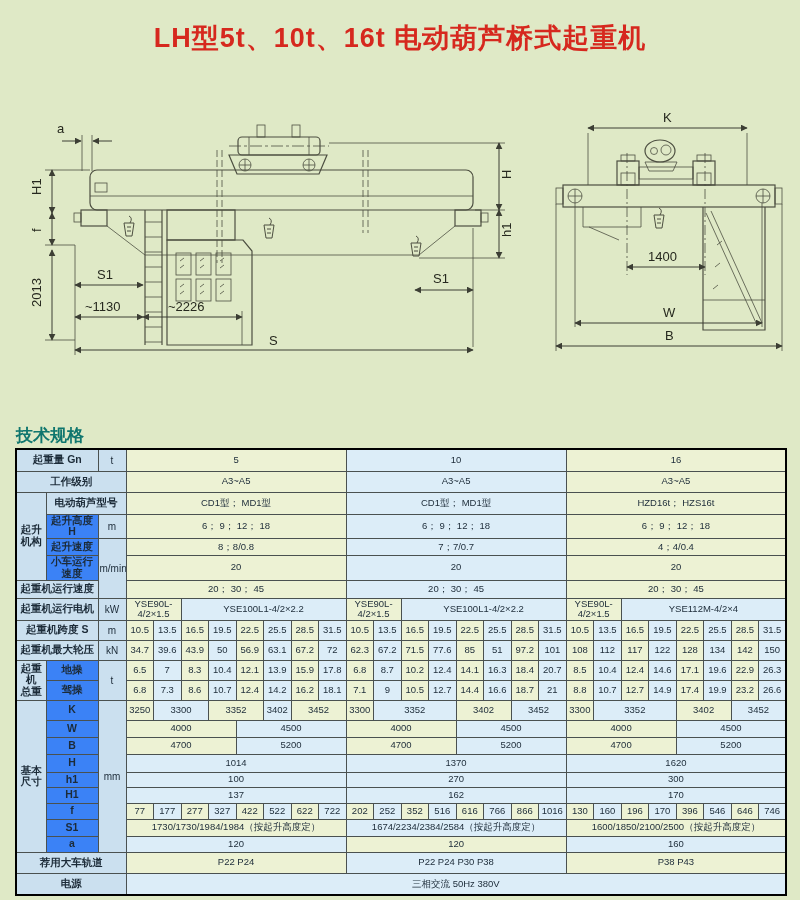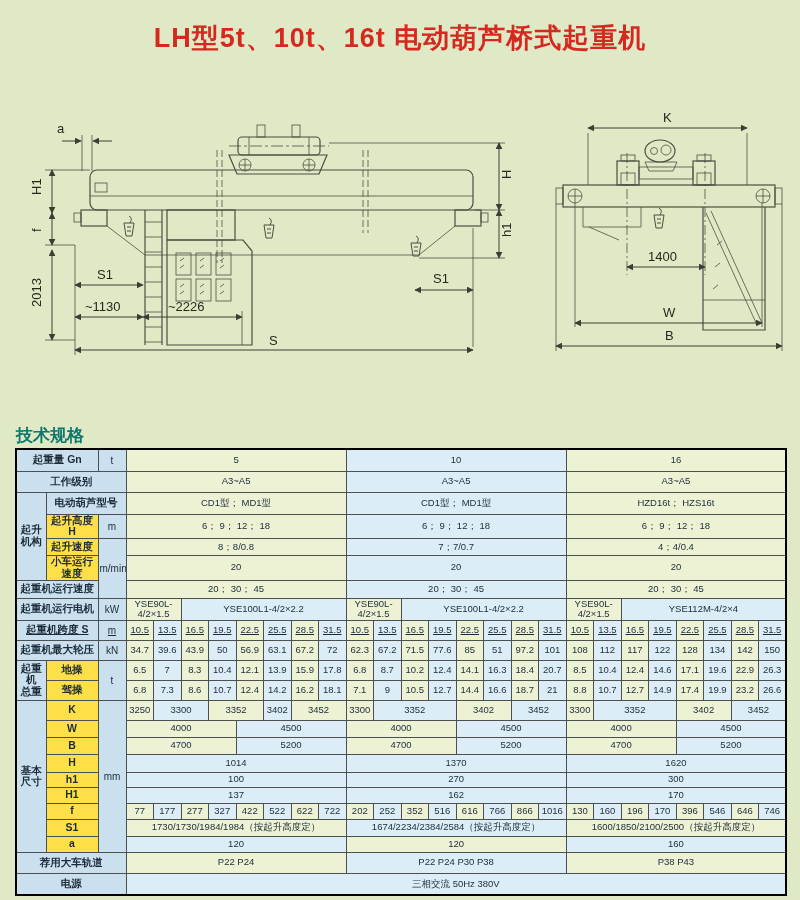--- a/index.html
+++ b/index.html
@@ -25,21 +25,21 @@
     position:absolute;top:448px;left:15px;width:770px;
     border-collapse:collapse;table-layout:fixed;
     border:2px solid #000000;
     font-size:10px;color:#1c2b38;
   }
   table.spec td{
     border:1px solid #4a5150;text-align:center;vertical-align:middle;
     padding:0 1px;white-space:pre-line;overflow:hidden;line-height:1.12;
   }
   td.c-h{background:#cbe0ef;font-weight:bold;font-size:10.5px;}
-  td.c-h2{background:#fde047;font-weight:bold;font-size:10.5px;margin-left:44px;}
+  td.c-h2{background:#3b82f6;font-weight:bold;font-size:10.5px;margin-left:44px;}
   td.c-u{background:#cbe0ef;font-size:10px;}
   td.c-g{background:#edf2d4;font-size:9.5px;}
   td.c-b{background:#dcedf8;font-size:9.5px;}
 </style>
 </head>
 <body>
 
 <div class="title">LH型5t、10t、16t 电动葫芦桥式起重机</div>
 
 <svg id="drawing" width="790" height="320" viewBox="0 0 790 320">
@@ -287,21 +287,21 @@
       <tr style="height: 22px;">
         <td colspan="2" rowspan="1" class="c-h">起重机运行电机</td>
         <td colspan="1" rowspan="1" class="c-u">kW</td>
         <td colspan="2" rowspan="1" class="c-g">YSE90L-4/2×1.5</td>
         <td colspan="6" rowspan="1" class="c-b">YSE100L1-4/2×2.2</td>
         <td colspan="2" rowspan="1" class="c-g">YSE90L-4/2×1.5</td>
         <td colspan="6" rowspan="1" class="c-b">YSE100L1-4/2×2.2</td>
         <td colspan="2" rowspan="1" class="c-g">YSE90L-4/2×1.5</td>
         <td colspan="6" rowspan="1" class="c-b">YSE112M-4/2×4</td>
       </tr>
-      <tr style="height: 20px; text-decoration: underline;">
+      <tr style="height: 20px;">
         <td colspan="2" rowspan="1" class="c-h">起重机跨度 S</td>
         <td colspan="1" rowspan="1" class="c-u">m</td>
         <td colspan="1" rowspan="1" class="c-g">10.5</td>
         <td colspan="1" rowspan="1" class="c-b">13.5</td>
         <td colspan="1" rowspan="1" class="c-g">16.5</td>
         <td colspan="1" rowspan="1" class="c-b">19.5</td>
         <td colspan="1" rowspan="1" class="c-g">22.5</td>
         <td colspan="1" rowspan="1" class="c-b">25.5</td>
         <td colspan="1" rowspan="1" class="c-g">28.5</td>
         <td colspan="1" rowspan="1" class="c-b">31.5</td>

